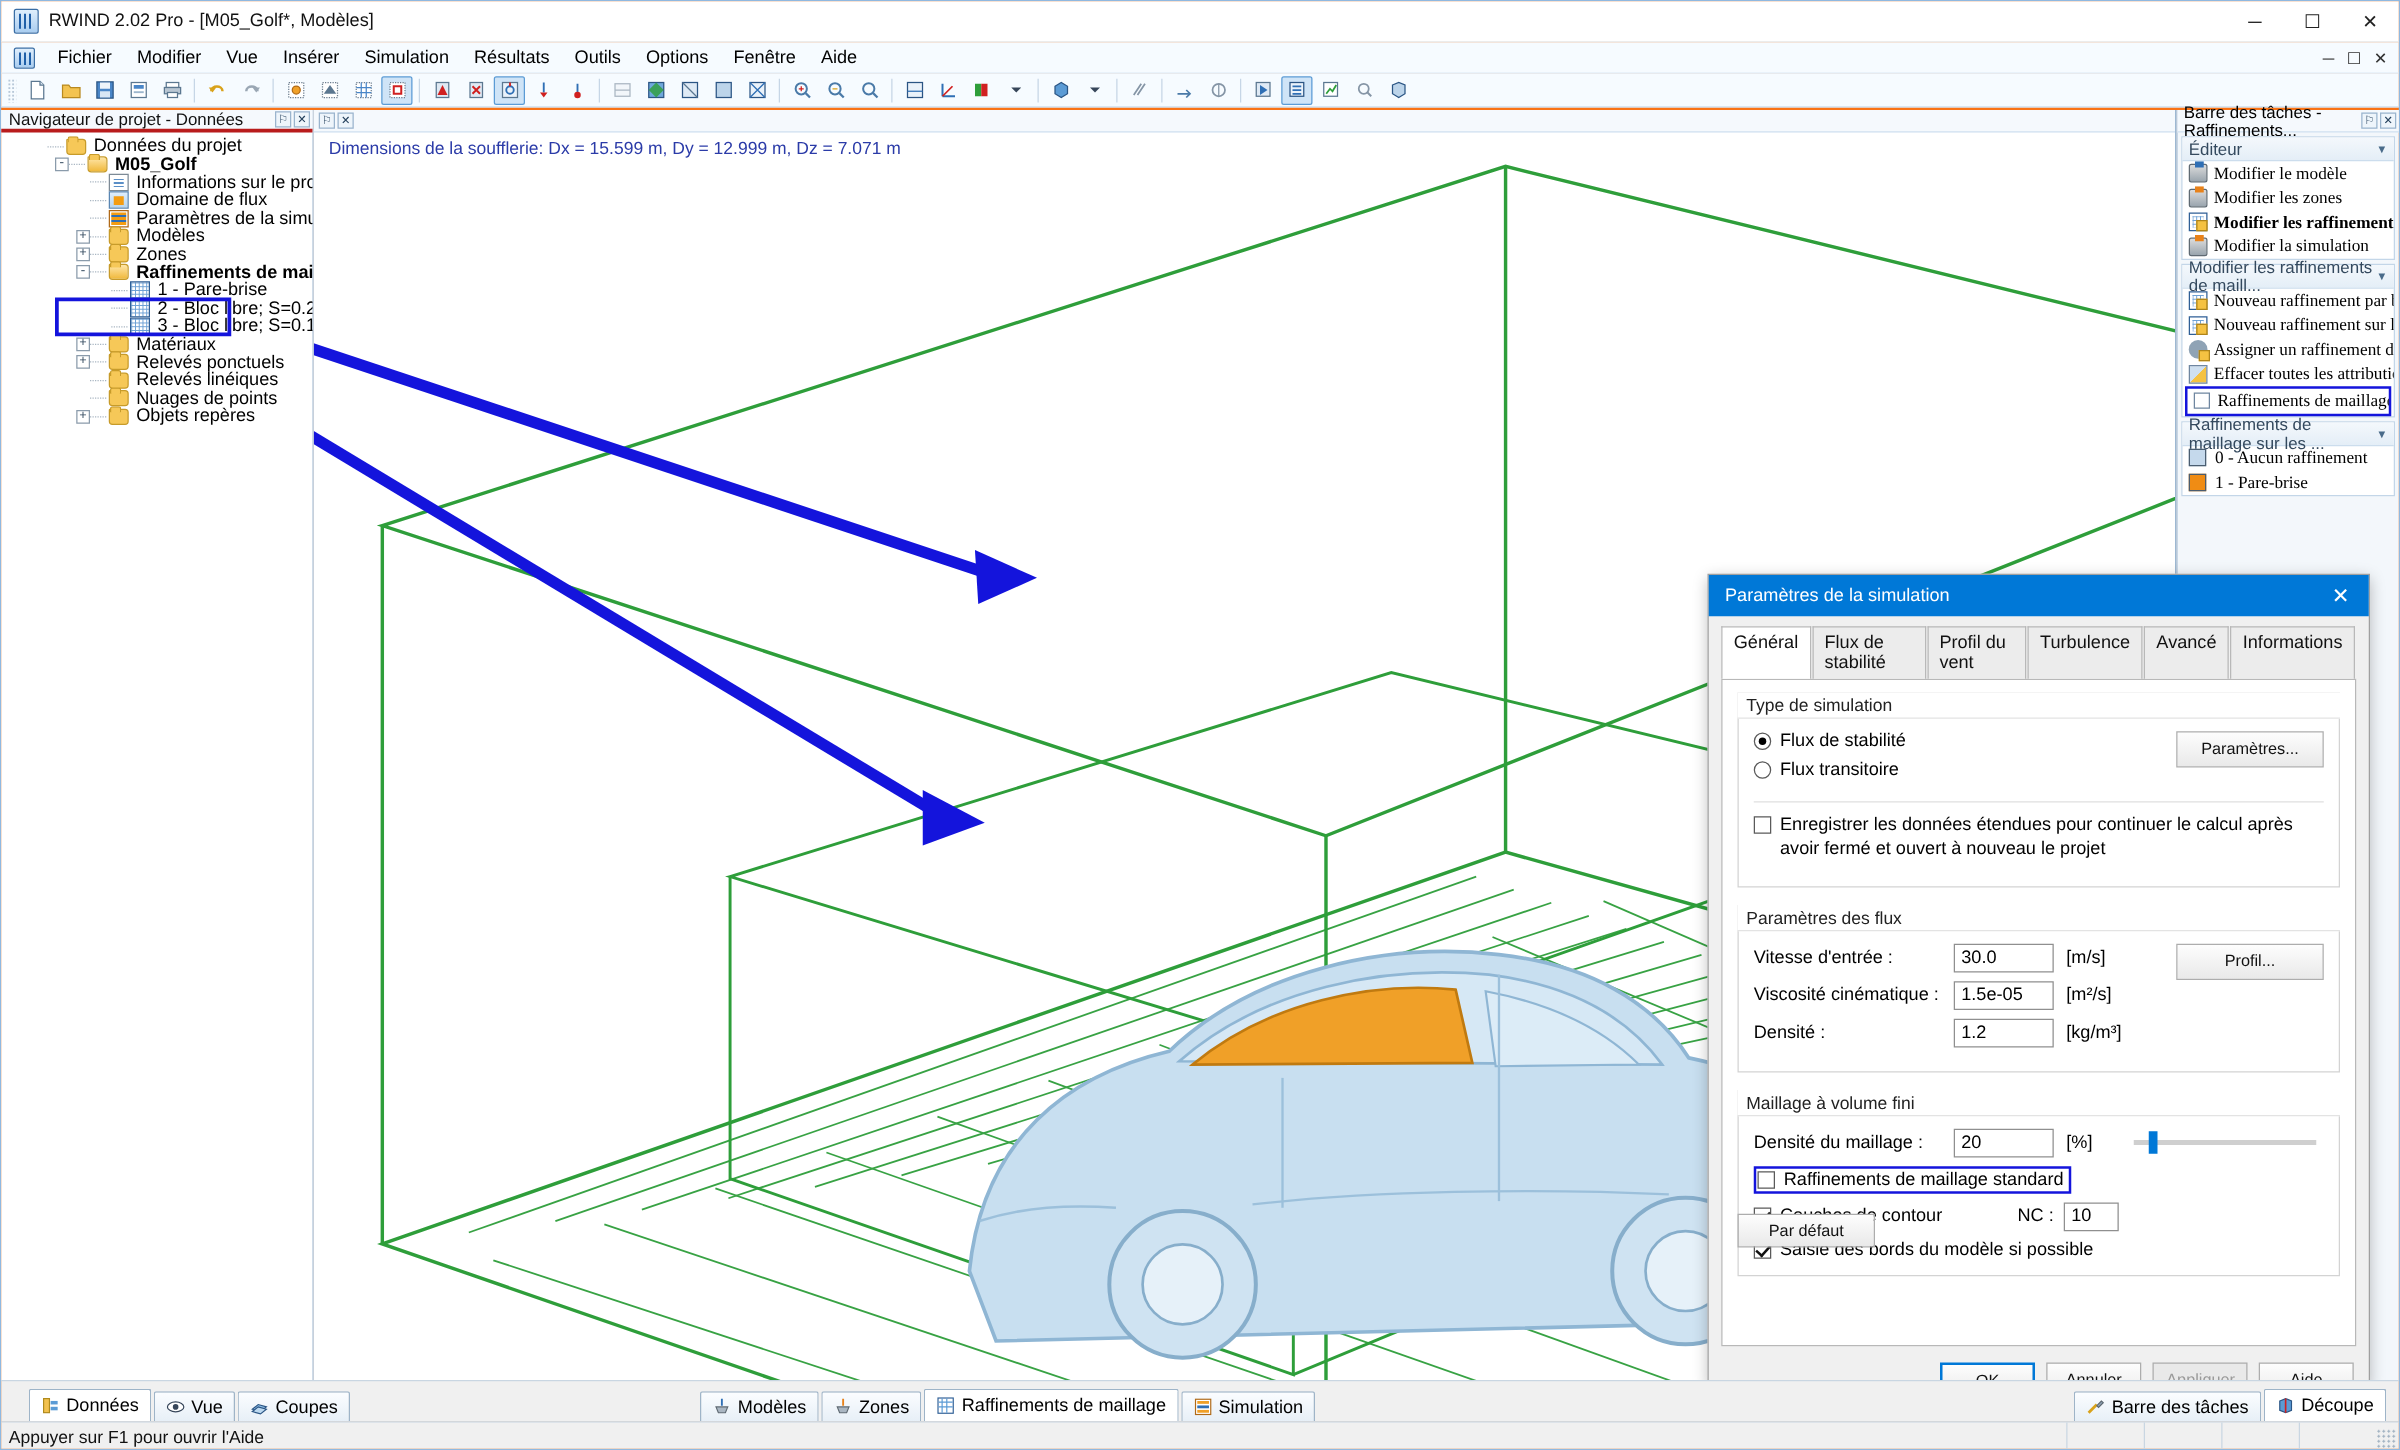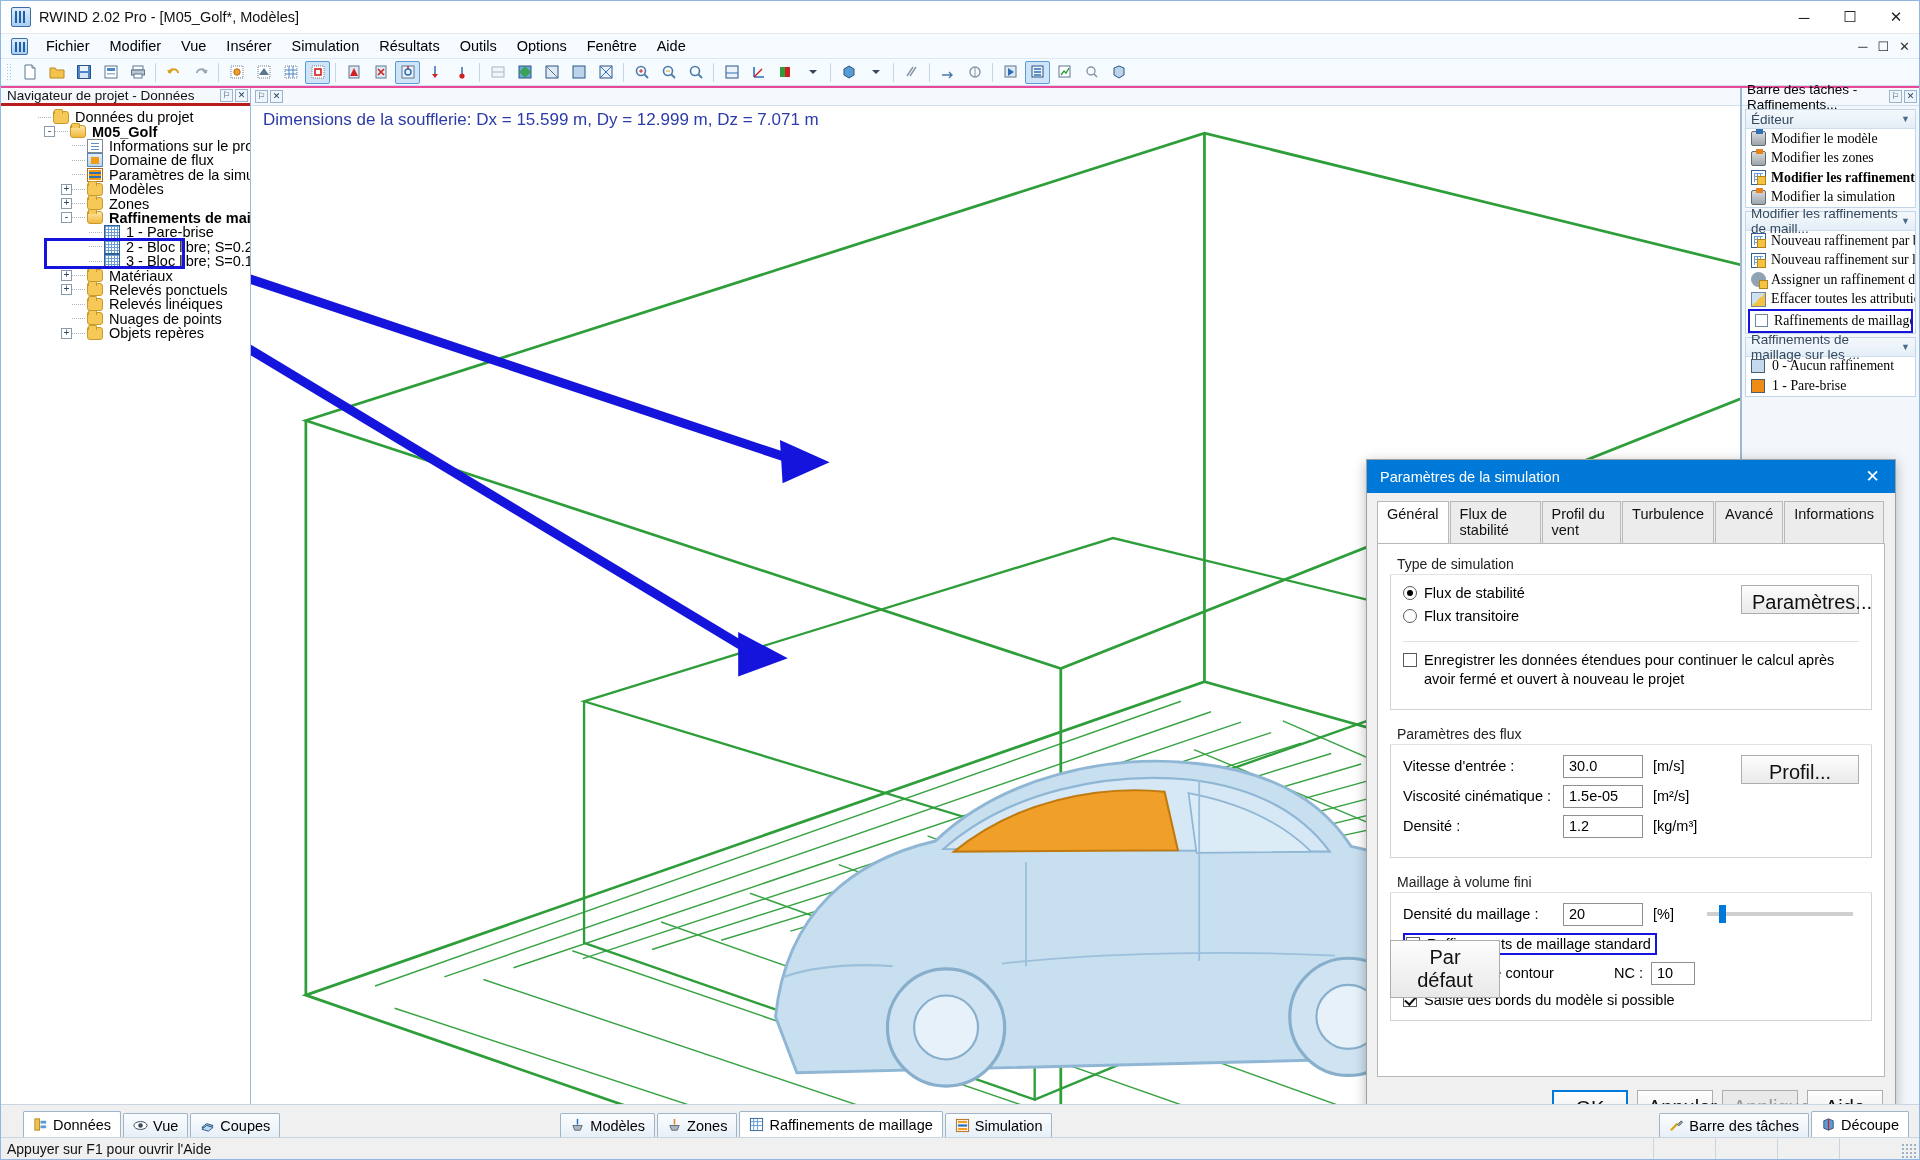--- a/index.html
+++ b/index.html
@@ -3,21 +3,21 @@
 <meta charset="utf-8">
 <style>
   * { box-sizing: border-box; }
   html, body { margin:0; padding:0; }
   body {
     width:1920px; height:1160px; overflow:hidden;
     font-family:"Liberation Sans", sans-serif;
     font-size:15px; color:#000; background:#f0f0f0;
     -webkit-font-smoothing:antialiased;
   }
-  #app { position:relative; width:1920px; height:1160px; background:#ec4899;
+  #app { position:relative; width:1920px; height:1160px; background:#f97316;
          border:1px solid #8fb8e0; }
 
   
   .titlebar { height:33px; background:#fff; display:flex; align-items:center;
               border-bottom:1px solid #e6e6e6; }
   .tb-icon { width:20px;height:20px;margin:0 8px 0 10px; flex:0 0 auto;
              background:linear-gradient(#dfeefc,#a9cdf0); border:1px solid #3a6ea5;
              border-radius:2px; position:relative;}
   .tb-icon:after{content:"";position:absolute;left:3px;top:3px;width:12px;height:12px;
              background:repeating-linear-gradient(90deg,#1f5fa8 0 2px,transparent 2px 4px);}
@@ -83,21 +83,21 @@
   .ico-sim:after{content:"";position:absolute;left:1px;top:1px;right:1px;bottom:1px;
             background:repeating-linear-gradient(#f39c12 0 2px,#2f6fb5 2px 4px);}
   .tlabel{padding-left:2px;}
   .tlabel.bold{font-weight:bold;}
   .sel-box{position:absolute;border:3px solid #1414dc;}
 
   
   .viewport{flex:1;background:#fff;position:relative;border-right:1px solid #9db8d2;overflow:hidden;}
   .vp-cap{height:18px;background:#f5f9fd;border-bottom:1px solid #cfe0ef;display:flex;align-items:center;}
   .vp-capbtns{display:flex;margin-left:2px;}
-  .vp-dim{position:absolute;left:12px;top:22px;color:#2b3ba8;font-size:17px;}
+  .vp-dim{position:absolute;left:12px;top:22px;color:#2b3ba8;font-size:14px;}
   .vp-canvas{position:absolute;left:0;top:19px;right:0;bottom:0;}
 
   
   .taskpanel{width:178px;background:#f3f7fb;display:flex;flex-direction:column;
              border-left:1px solid #9db8d2;}
   .tp-cap{height:18px;background:#f5f9fd;border-bottom:1px solid #cfe0ef;display:flex;
           align-items:center;padding:0 2px 0 5px;font-size:13.5px;}
   .tp-group{margin:3px 3px 0 3px;border:1px solid #c3d6e8;background:#fff;}
   .tp-ghead{height:19px;background:linear-gradient(#f4f8fc,#e4eef7);border-bottom:1px solid #ccdded;
             display:flex;align-items:center;padding-left:5px;font-size:13.5px;color:#34495e;}
@@ -146,21 +146,21 @@
   .row{display:flex;align-items:center;margin-bottom:7px;font-size:14.5px;}
   .radio{width:14px;height:14px;border:1px solid #5a5a5a;border-radius:50%;background:#fff;
          margin-right:7px;position:relative;flex:0 0 auto;}
   .radio.on:after{content:"";position:absolute;left:3px;top:3px;width:6px;height:6px;
          background:#000;border-radius:50%;}
   .chk{width:14px;height:14px;border:1px solid #5a5a5a;background:#fff;margin-right:7px;
        flex:0 0 auto;position:relative;}
   .chk.on:after{content:"";position:absolute;left:3px;top:0px;width:5px;height:9px;
        border:solid #111;border-width:0 2px 2px 0;transform:rotate(42deg);}
   .btn{border:1px solid #adadad;background:linear-gradient(#fdfdfd,#e9e9e9);
-       padding:5px 10px;font-size:20px;text-align:center;color:#111;}
+       padding:5px 10px;font-size:13px;text-align:center;color:#111;}
   .btn.primary{border:2px solid #0078d7;}
   .btn.disabled{color:#9a9a9a;background:#e9e9e9;}
   .inp{border:1px solid #8f8f8f;background:#fff;height:23px;width:80px;padding:2px 5px;
        font-size:14.5px;display:flex;align-items:center;}
   .unit{margin-left:10px;width:60px;font-size:14.5px;}
   .lbl{width:160px;font-size:14.5px;}
   .slider{flex:1;height:4px;background:#cfcfcf;position:relative;margin:0 6px 0 14px;}
   .slider .thumb{position:absolute;left:12px;top:-7px;width:7px;height:18px;background:#0078d7;}
   .hr{height:1px;background:#e0e0e0;margin:10px 0 9px 0;}
   .dlg-footer{display:flex;justify-content:flex-end;gap:9px;padding:13px 12px 0 0;}

